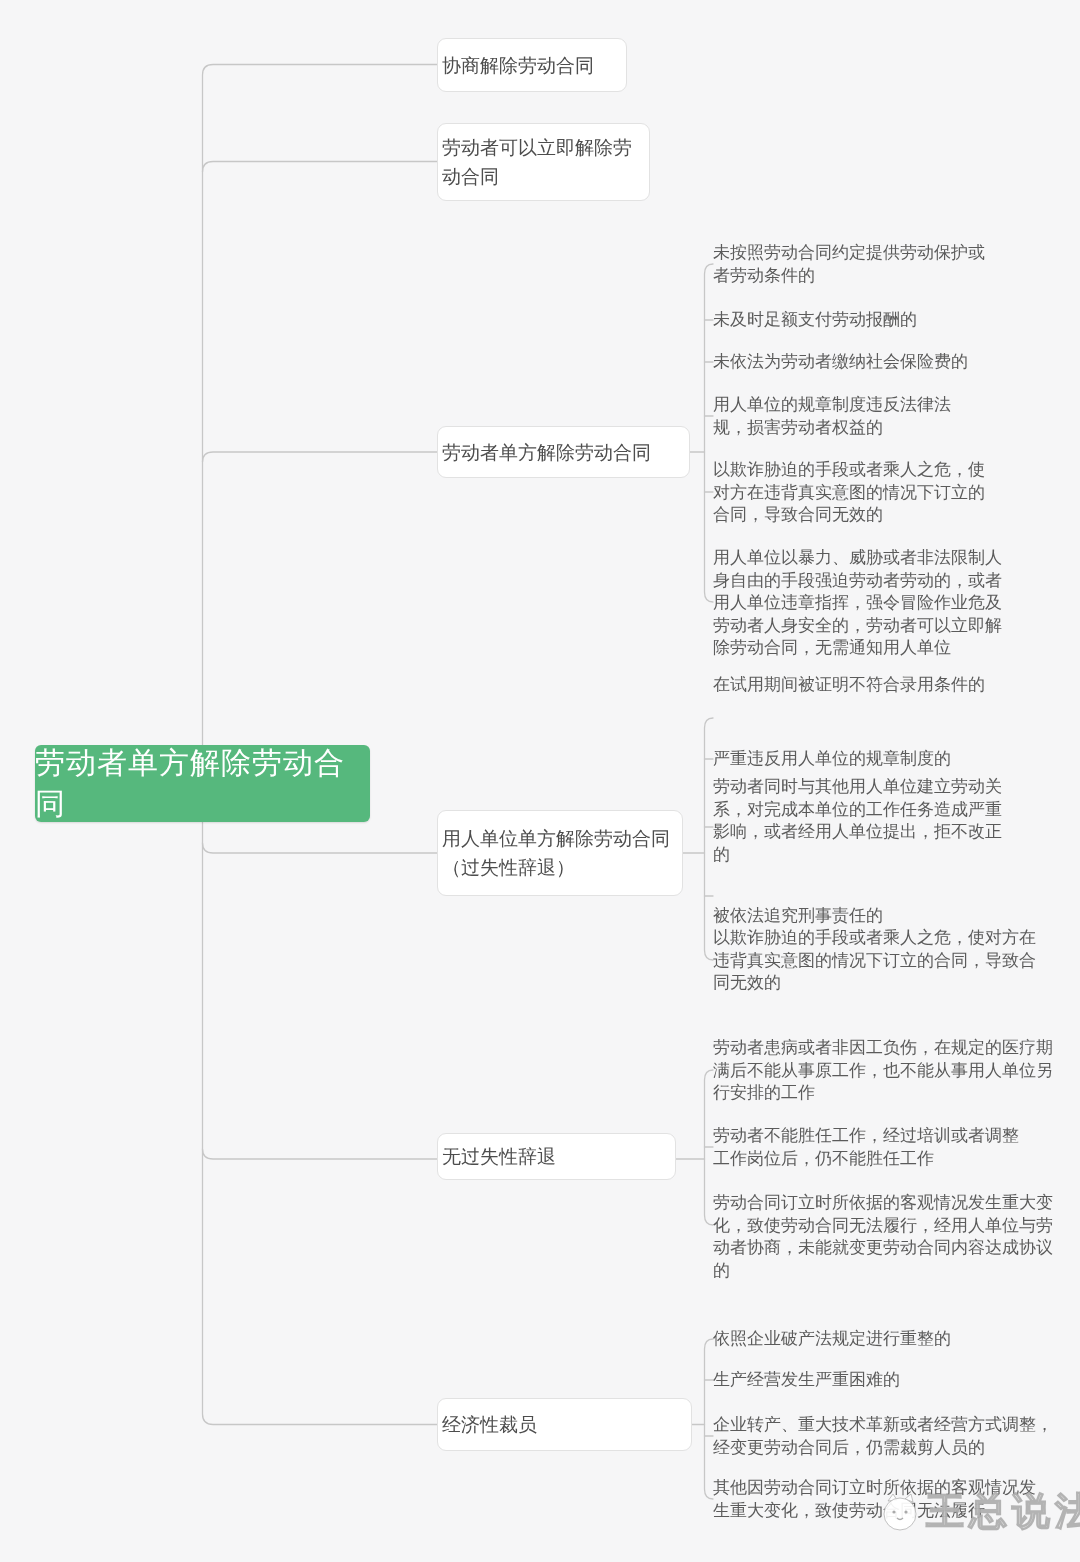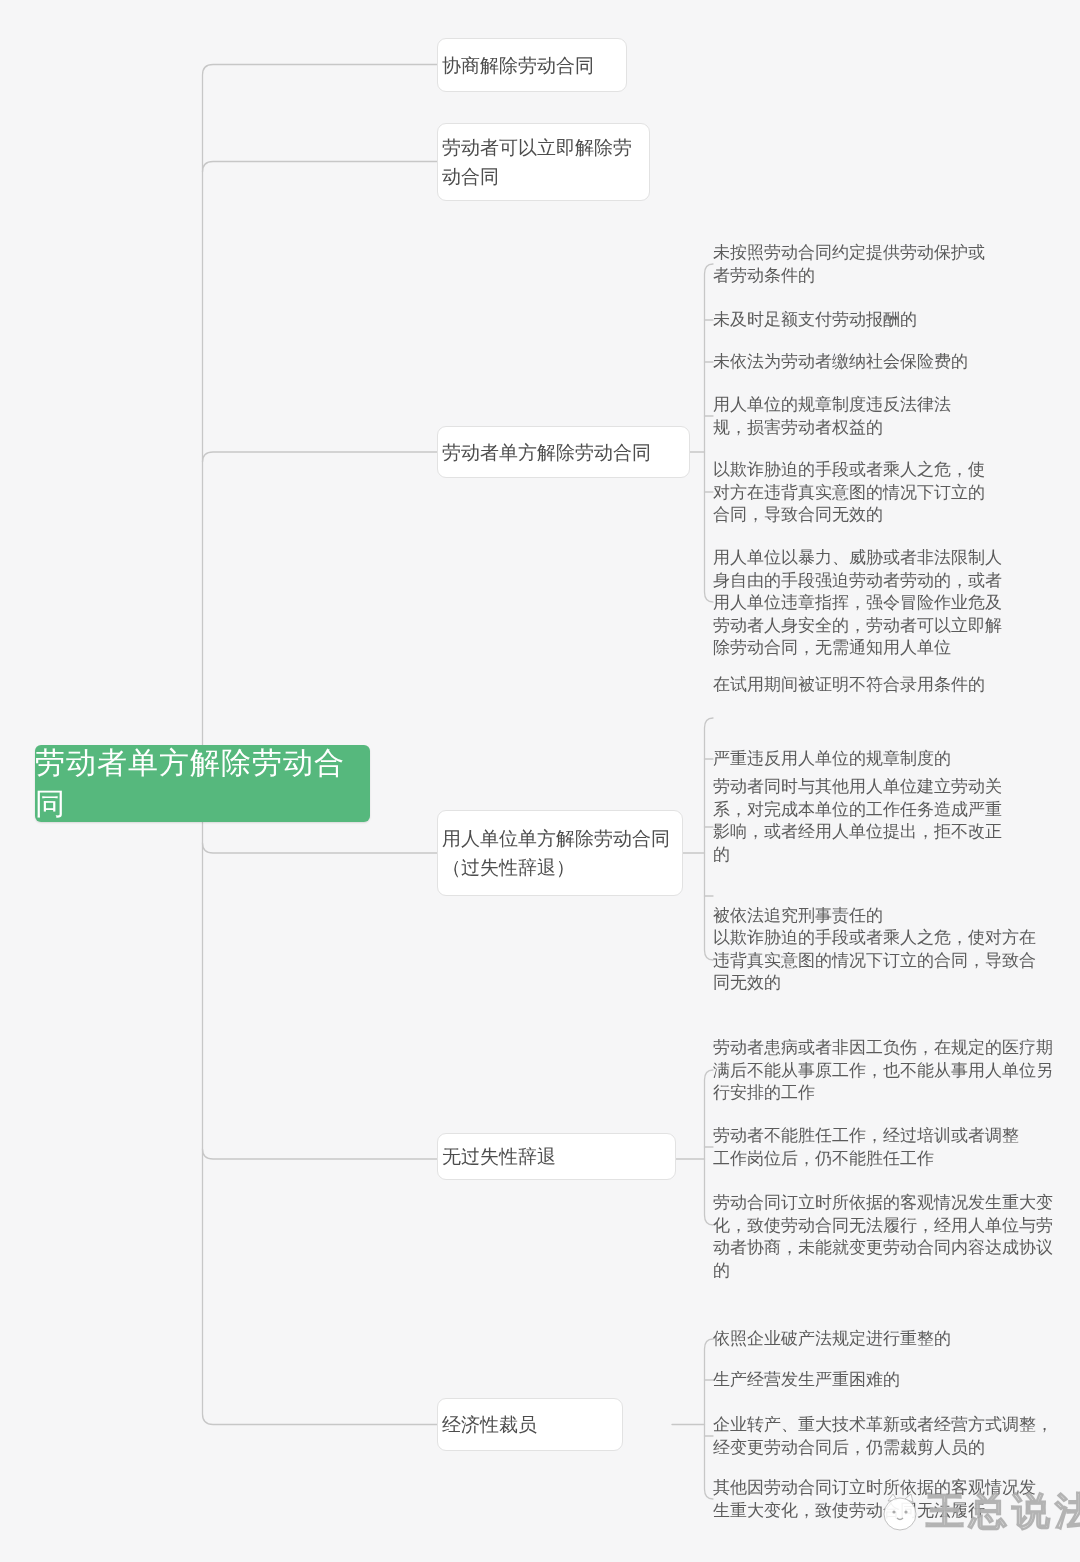--- a/index.html
+++ b/index.html
@@ -79,21 +79,21 @@
   <div class="node" style="left:437px;top:38px;width:190px;height:54px;">协商解除劳动合同</div>
 
   <div class="node" style="left:437px;top:123px;width:213px;height:78px;">劳动者可以立即解除劳动合同</div>
 
   <div class="node" style="left:437px;top:426px;width:253px;height:52px;">劳动者单方解除劳动合同</div>
 
   <div class="node" style="left:437px;top:810px;width:246px;height:86px;">用人单位单方解除劳动合同（过失性辞退）</div>
 
   <div class="node" style="left:437px;top:1133px;width:239px;height:47px;">无过失性辞退</div>
 
-  <div class="node" style="left:437px;top:1398px;width:186px;height:53px;">经济性裁员</div>
+  <div class="node" style="left:437px;top:1398px;width:255px;height:53px;">经济性裁员</div>
 
   <div class="leaf" style="top:242px;width:278px;">未按照劳动合同约定提供劳动保护或者劳动条件的</div>
   <div class="leaf" style="top:309px;">未及时足额支付劳动报酬的</div>
   <div class="leaf" style="top:351px;">未依法为劳动者缴纳社会保险费的</div>
   <div class="leaf" style="top:394px;width:245px;">用人单位的规章制度违反法律法规，损害劳动者权益的</div>
   <div class="leaf" style="top:459px;width:278px;">以欺诈胁迫的手段或者乘人之危，使对方在违背真实意图的情况下订立的合同，导致合同无效的</div>
   <div class="leaf" style="top:547px;width:295px;">用人单位以暴力、威胁或者非法限制人身自由的手段强迫劳动者劳动的，或者用人单位违章指挥，强令冒险作业危及劳动者人身安全的，劳动者可以立即解除劳动合同，无需通知用人单位</div>
 
   <div class="leaf" style="top:674px;">在试用期间被证明不符合录用条件的</div>
   <div class="leaf" style="top:748px;">严重违反用人单位的规章制度的</div>

